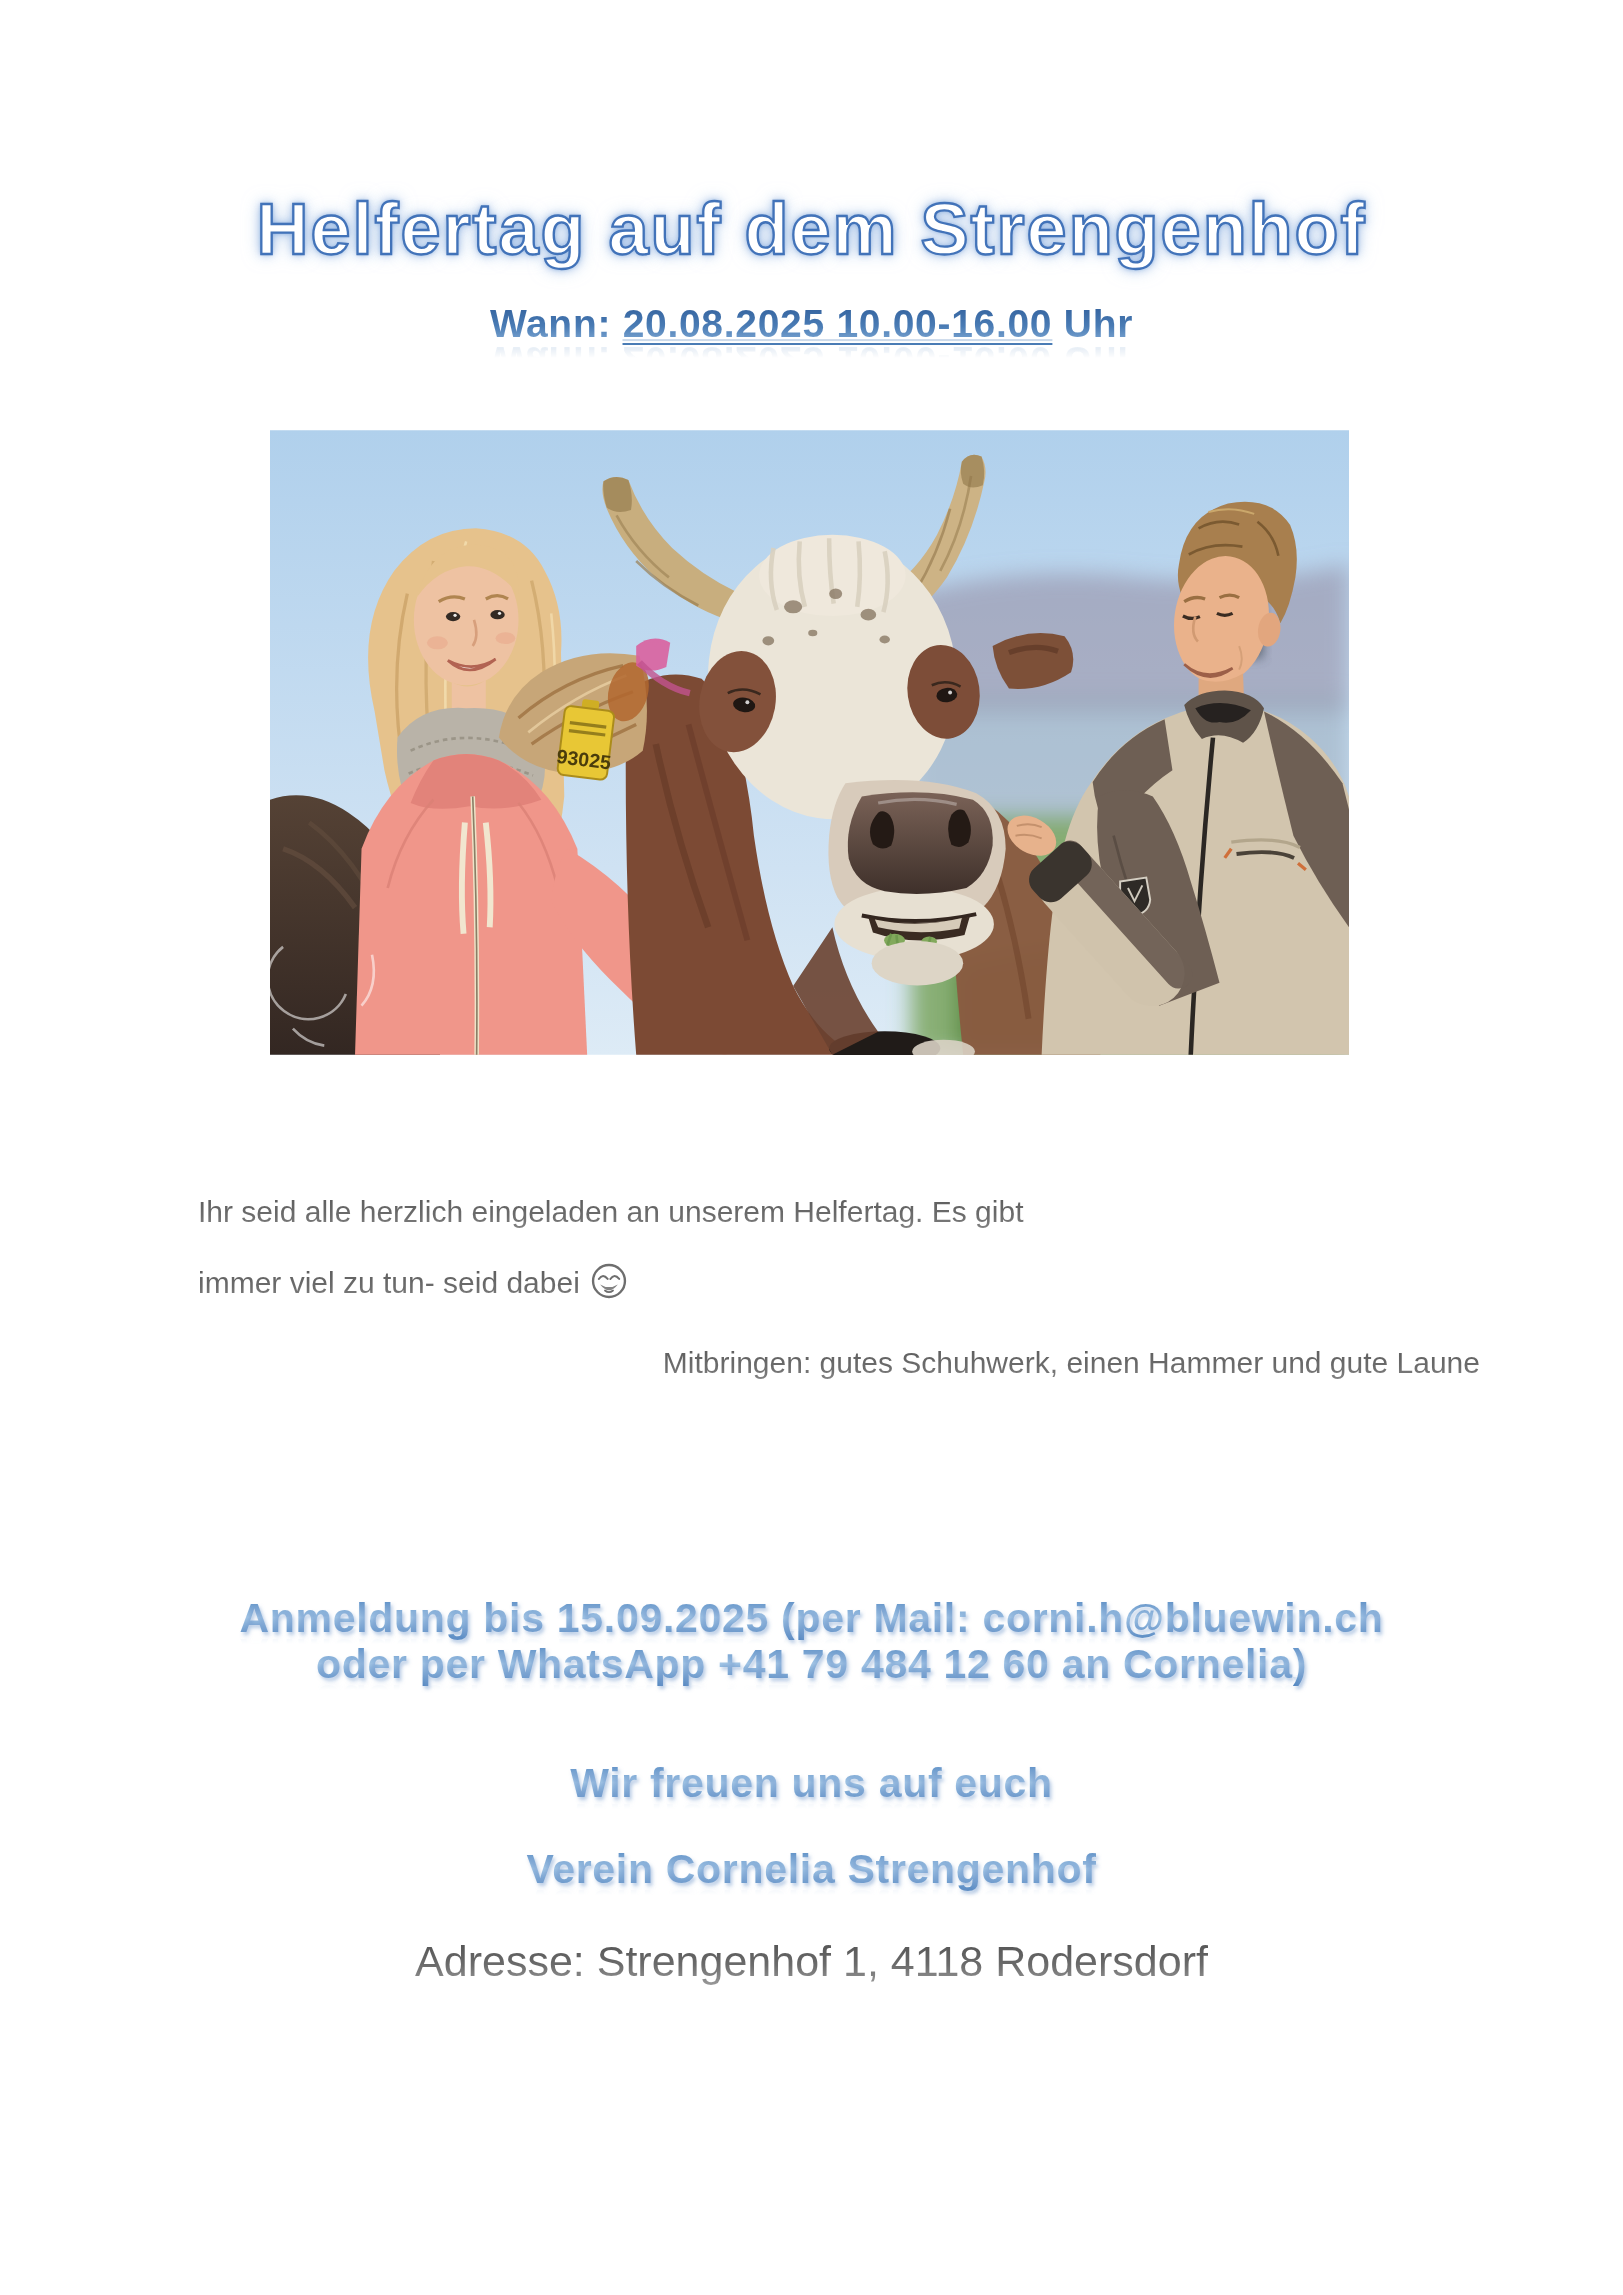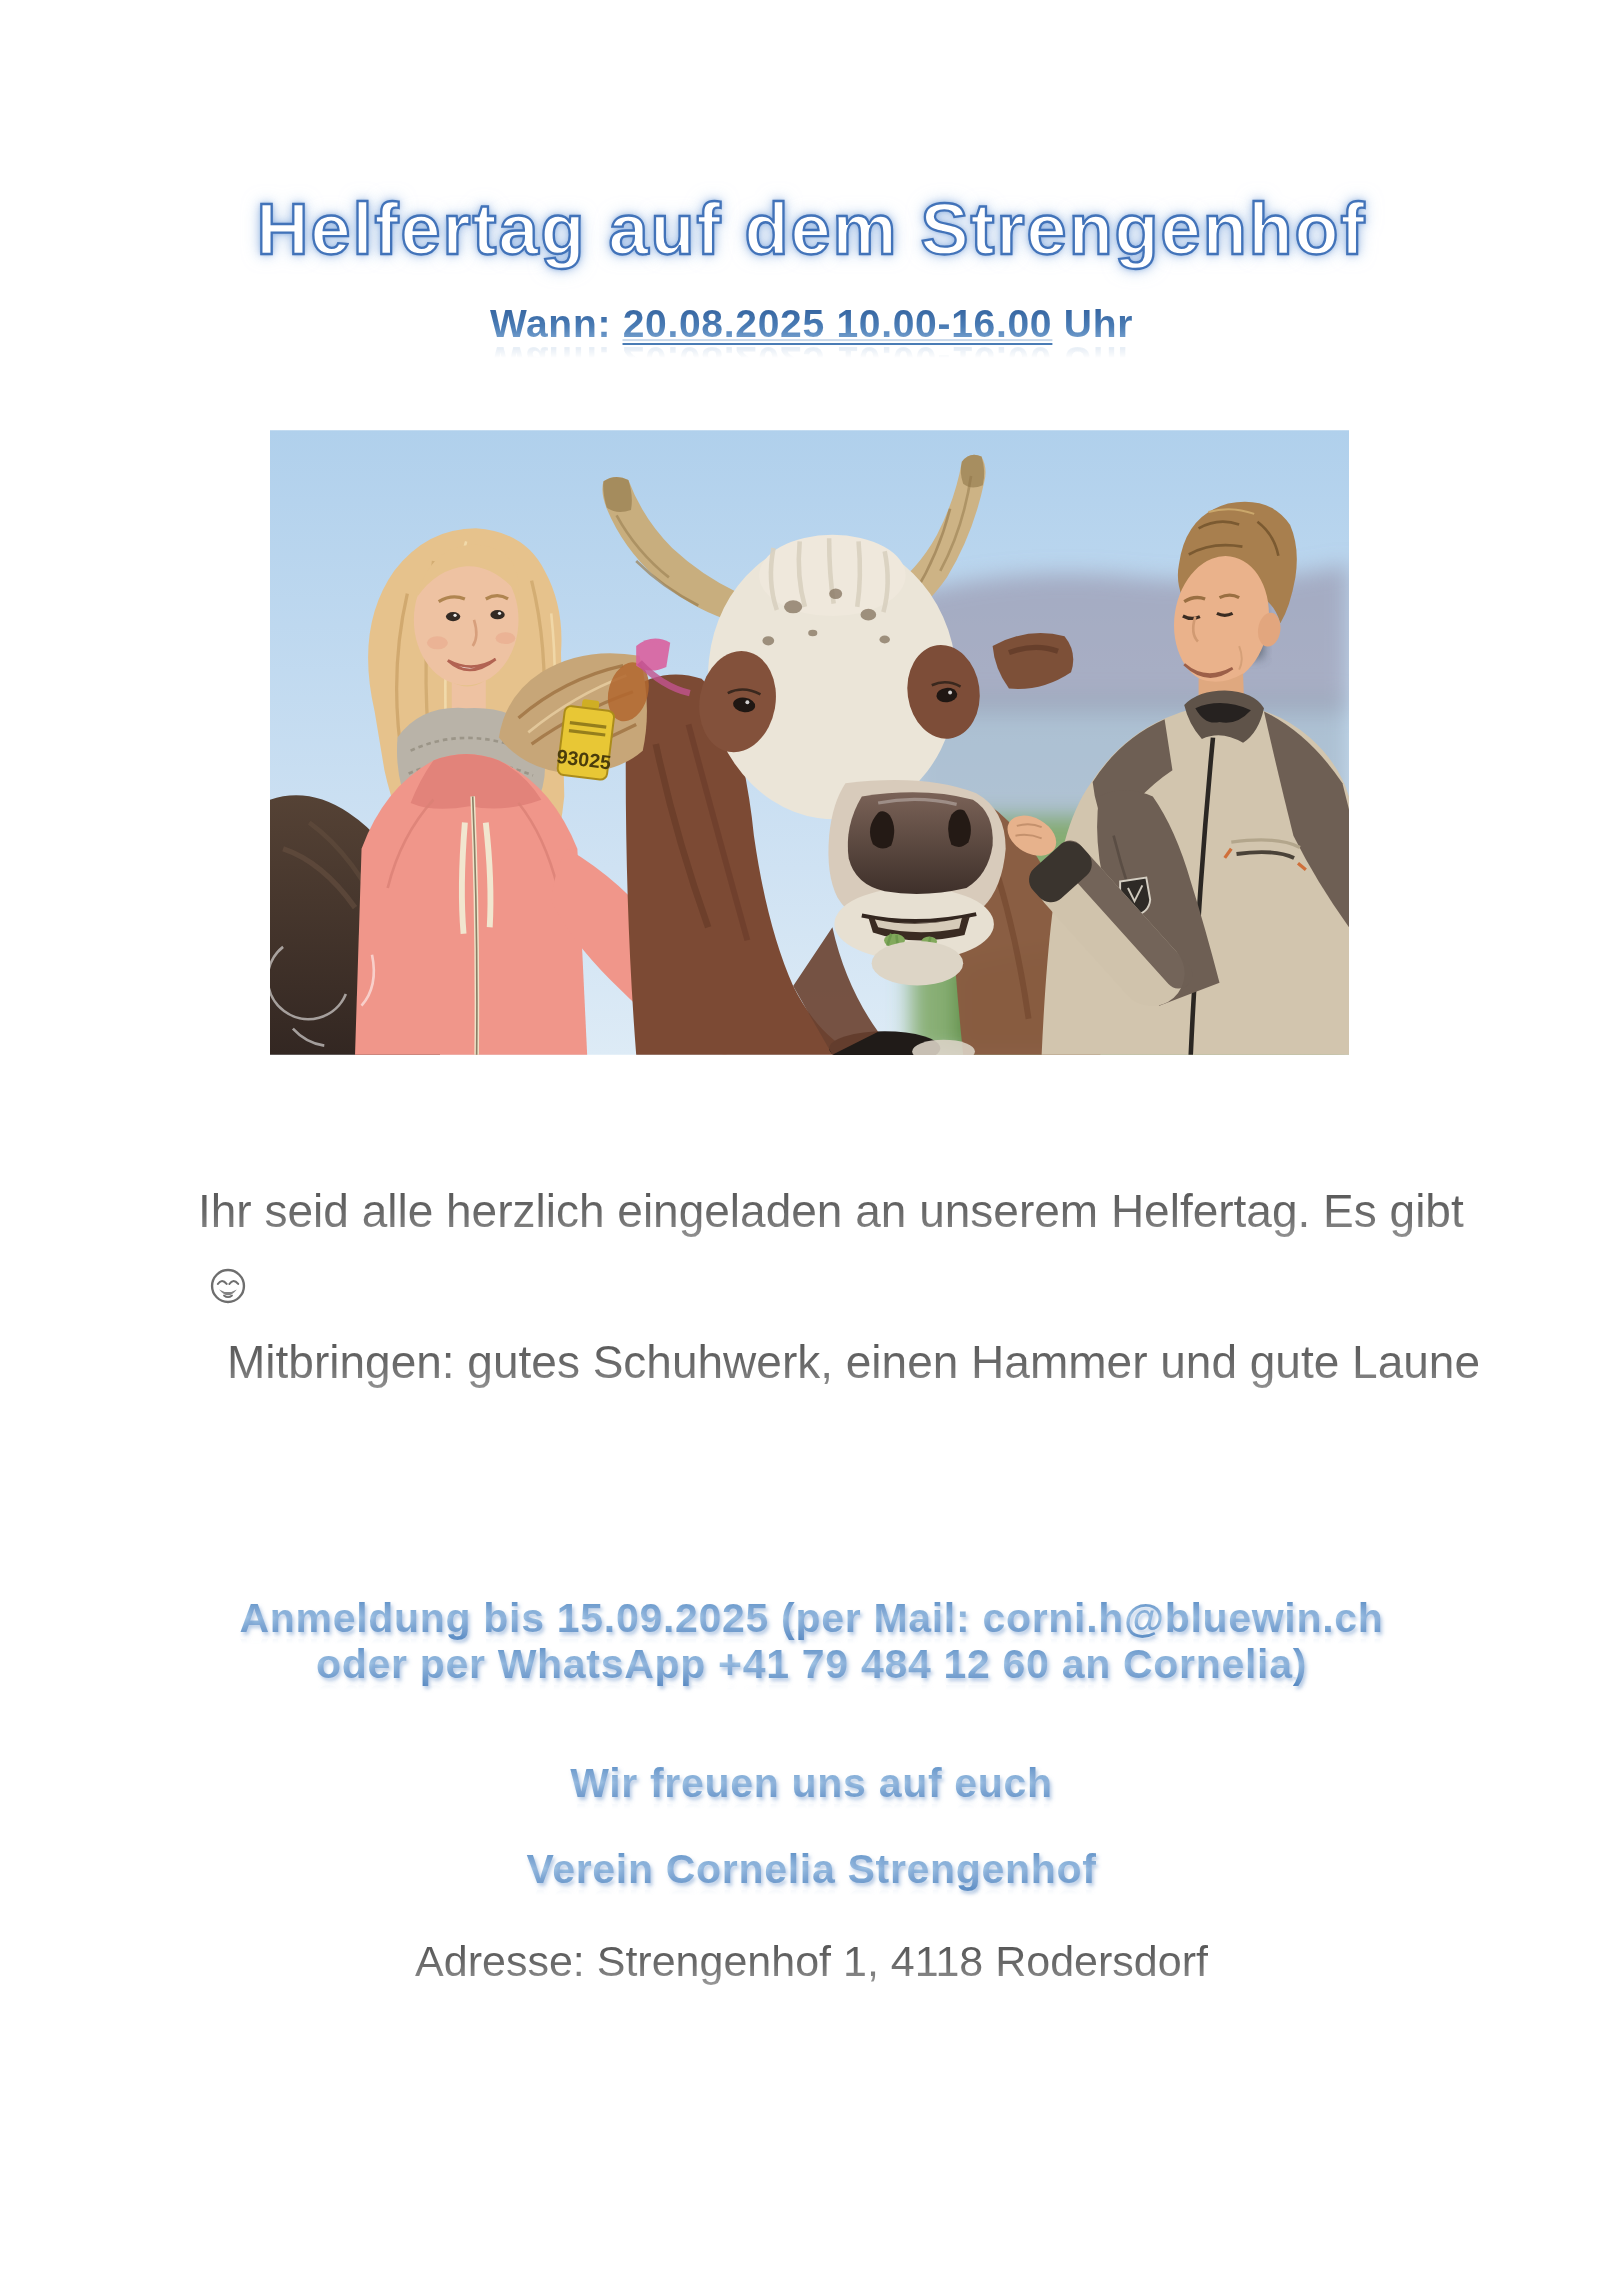--- a/index.html
+++ b/index.html
@@ -26,21 +26,21 @@
     -webkit-background-clip:text; background-clip:text; color:transparent;
     -webkit-box-reflect: below -7.9px linear-gradient(transparent 55%, rgba(0,0,0,.32));
   }
   .u-date { text-decoration:underline; text-decoration-color:#4a7cb5; text-decoration-thickness:2px; text-underline-offset:5.9px; }
 
   
   .photo { position:absolute; left:270px; top:430px; width:1079px; height:625px; }
   .photo svg { display:block; width:100%; height:100%; }
 
   
-  .bodytext { position:absolute; left:198px; top:1176px; width:1282px; font-size:46px; }
+  .bodytext { position:absolute; left:198px; top:1176px; width:1282px; font-size:30px; }
   .bline { white-space:nowrap; line-height:71px; }
   .graytext {
     background:linear-gradient(180deg,#4d4d4d 0%, #6b6b6b 55%, #a2a2a2 100%);
     -webkit-background-clip:text; background-clip:text; color:transparent;
   }
   .p2 { margin-top:17px; }
   .p3 { margin-top:9.2px;text-align:right; }
   .emoji { display:inline-block; vertical-align:-6.5px; margin-left:10.5px; }
 
   
@@ -288,21 +288,21 @@
     <path d="M20,790 a62,62 0 1 0 96,72"></path>
     <path d="M140,880 q26,-30 16,-78"></path>
     <path d="M35,915 q20,22 48,26"></path>
   </g>
 </svg>
 </figure>
 
 <div class="bodytext">
   <div class="bline graytext">Ihr seid alle herzlich eingeladen an unserem Helfertag. Es gibt</div>
   <div class="bline graytext">
-    <svg class="emoji" width="38" height="38" viewBox="0 0 56 56" xmlns="http://www.w3.org/2000/svg">
+    <span>immer viel zu tun- seid dabei</span><svg class="emoji" width="38" height="38" viewBox="0 0 56 56" xmlns="http://www.w3.org/2000/svg">
       <circle cx="28" cy="28" r="23.5" stroke="#6e6e6e" stroke-width="3.5" fill="none"></circle>
       <path d="M13,25 q6,-9 13,0" stroke="#6e6e6e" stroke-width="3" fill="none" stroke-linecap="round"></path>
       <path d="M30,25 q6,-9 13,0" stroke="#6e6e6e" stroke-width="3" fill="none" stroke-linecap="round"></path>
       <path d="M15,33 Q28,50 41,33 Q28,41 15,33 Z" fill="#6e6e6e" opacity="0.85"></path>
       <path d="M22,42 q6,5 12,0" stroke="#6e6e6e" stroke-width="2.5" fill="none" stroke-linecap="round"></path>
     </svg>
   </div>
   <div class="bline graytext p3">Mitbringen: gutes Schuhwerk, einen Hammer und gute Laune</div>
 </div>
 

